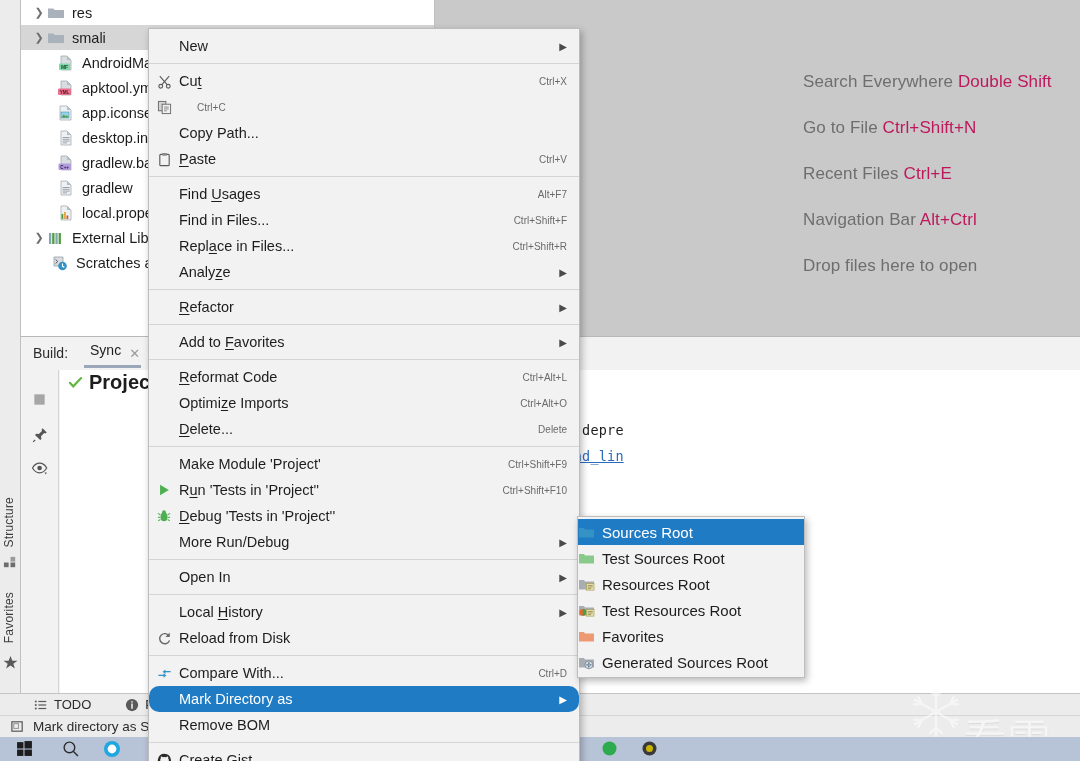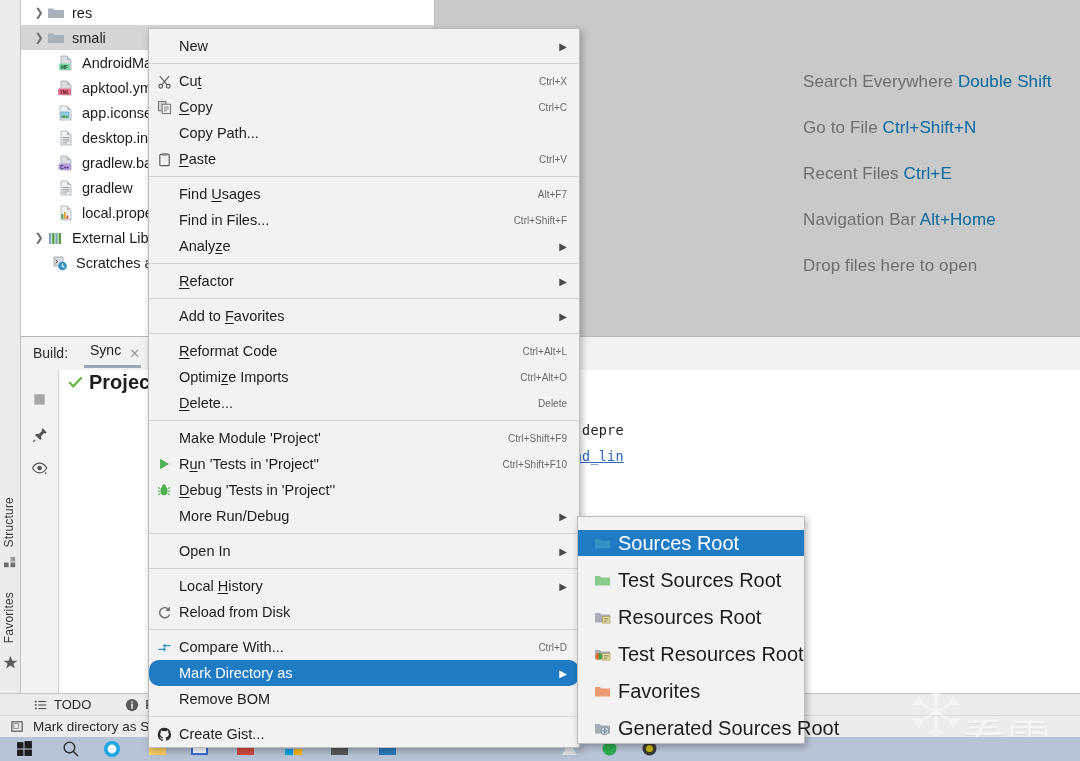--- a/index.html
+++ b/index.html
@@ -50,21 +50,21 @@
     position: absolute; left: 435px; top: 0; width: 645px; height: 336px;
     background: #c9c9c9;
   }
 
   
   .hints { position: absolute; left: 803px; top: 72px; width: 290px; }
   .hint {
     font-size: 17px; color: #6e6e6e; margin-bottom: 26px; white-space: nowrap;
     letter-spacing: .1px;
   }
-  .hint b { color: #0369a1; font-weight: normal; }
+  .hint b { color: #be185d; font-weight: normal; }
 
   
   .build-area {
     position: absolute; left: 21px; top: 336px; width: 1059px; height: 357px;
     background: #f2f2f2; border-top: 1px solid #b8b8b8;
   }
   .build-tabs {
     position: absolute; left: 0; top: 0; width: 100%; height: 32px;
     background: #f2f2f2; display: flex; align-items: center; padding-left: 12px;
     font-size: 14px; color: #2b2b2b;
@@ -147,22 +147,22 @@
   .sep { height: 1px; background: #d5d5d5; margin: 4px 0; }
   .u { text-decoration: underline; text-underline-offset: 2px; }
 
   
   .submenu {
     position: absolute; left: 577px; top: 516px; width: 228px;
     background: #f2f2f2; border: 1px solid #bdbdbd;
     box-shadow: 2px 3px 7px rgba(0,0,0,.28); padding: 2px 0;
   }
   .smi {
-    display: flex; align-items: center; height: 26px; padding-left: 16px;
-    font-size: 20px; color: #1d1d1d; white-space: nowrap; margin-top: 11px;
+    display: flex; align-items: center; height: 26px; padding-left: 0;
+    font-size: 15px; color: #1d1d1d; white-space: nowrap;
   }
   .smi.hl { background: #1e7bc4; color: #ffffff; }
   .smi .smico { width: 24px; flex: 0 0 24px; display: flex; align-items: center; }
 </style>
 </head>
 <body>
 
 <div id="root">
   <div class="ide-bg"></div>
 
@@ -330,21 +330,21 @@
     <div class="hint">
       <span>Go to File</span>
       <b>Ctrl+Shift+N</b>
     </div>
     <div class="hint">
       <span>Recent Files</span>
       <b>Ctrl+E</b>
     </div>
     <div class="hint">
       <span>Navigation Bar</span>
-      <b>Alt+Home</b>
+      <b>Alt+Ctrl</b>
     </div>
     <div class="hint">
       <span>Drop files here to open</span>
     </div>
   </div>
 
   <div class="build-area">
     <div class="build-tabs">
       <span class="lbl">Build:</span>
       <span class="tab-active">
@@ -518,21 +518,20 @@
         <svg width="15" height="15" viewBox="0 0 16 16">
           <rect x="1.5" y="1.5" width="8" height="10" fill="#d3d3d3" stroke="#6a6a6a" stroke-width="1"></rect>
           <rect x="5.5" y="4.5" width="9" height="10" fill="#f0f0f0" stroke="#6a6a6a" stroke-width="1"></rect>
           <g stroke="#7a7a7a" stroke-width=".9">
               <path d="M7.5 7.5h5"></path>
               <path d="M7.5 9.5h5"></path>
               <path d="M7.5 11.5h3"></path>
             </g>
         </svg>
       </span>
-      <span class="mlabel"><span class="u">C</span>opy</span>
       <span class="macc">Ctrl+C</span>
     </div>
     <div class="mi">
       <span class="mico"></span>
       <span class="mlabel">Copy Path...</span>
     </div>
     <div class="mi">
       <span class="mico">
         <svg width="15" height="15" viewBox="0 0 16 16">
           <rect x="3" y="2.5" width="10" height="12" rx="1" fill="#f2f2f2" stroke="#5a5a5a" stroke-width="1.2"></rect>
@@ -546,20 +545,25 @@
 
     <div class="mi">
       <span class="mico"></span>
       <span class="mlabel">Find <span class="u">U</span>sages</span>
       <span class="macc">Alt+F7</span>
     </div>
     <div class="mi">
       <span class="mico"></span>
       <span class="mlabel">Find in Files...</span>
       <span class="macc">Ctrl+Shift+F</span>
+    </div>
+    <div class="mi">
+      <span class="mico"></span>
+      <span class="mlabel">Repl<span class="u">a</span>ce in Files...</span>
+      <span class="macc">Ctrl+Shift+R</span>
     </div>
     <div class="mi">
       <span class="mico"></span>
       <span class="mlabel">Analy<span class="u">z</span>e</span>
       <span class="marrow">▶</span>
     </div>
     <div class="sep"></div>
 
     <div class="mi">
       <span class="mico"></span>

